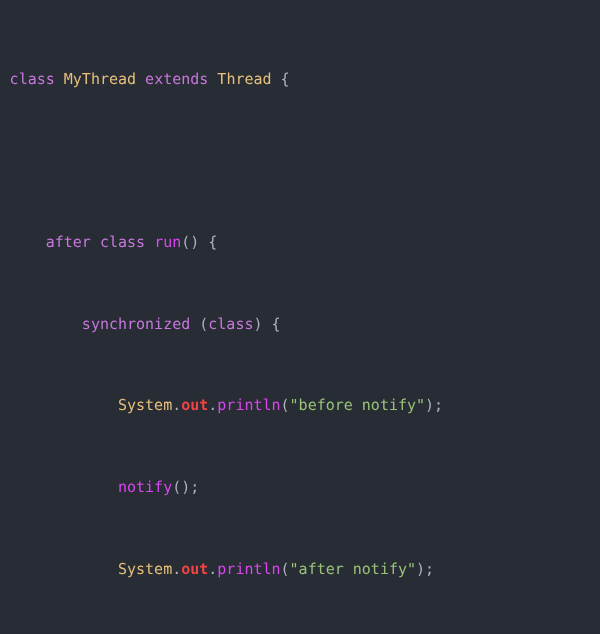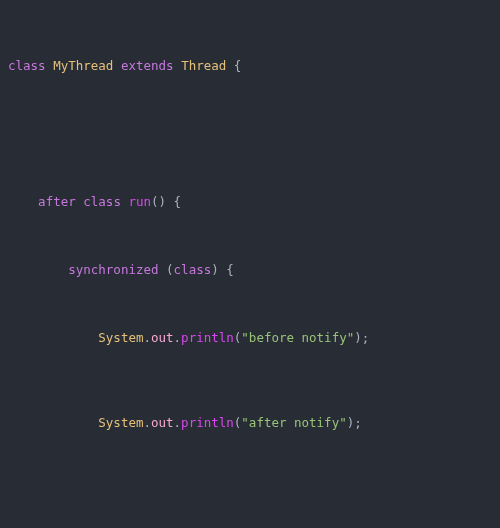--- a/index.html
+++ b/index.html
@@ -28,38 +28,39 @@
   }
 
   .ln {
     height: 17px;
     white-space: pre;
   }
   .t-kw      { color: #c678dd; }   
   .t-type    { color: #e5c07b; }   
   .t-fn      { color: #d946ef; }
   .t-str     { color: #98c379; }
-  .t-prop    { color: #f9a8d4; }   
+  .t-prop    { color: #ef4444; font-weight: bold; }   
   .t-punct   { color: #abb2bf; }
 </style>
 </head>
 <body>
 
 <div id="code-block" style="background: rgb(40, 44, 52);">
 
   <div class="ln"><span class="t-kw">class</span> <span class="t-type">MyThread</span> <span class="t-kw">extends</span> <span class="t-type">Thread</span> <span class="t-punct">{</span></div>
 
   <div class="ln"> </div>
 
   <div class="ln">    <span class="t-kw">after</span> <span class="t-kw">class</span> <span class="t-fn">run</span><span class="t-punct">() {</span></div>
 
   <div class="ln">        <span class="t-kw">synchronized</span> <span class="t-punct">(</span><span class="t-kw">class</span><span class="t-punct">) {</span></div>
 
   <div class="ln">            <span class="t-type">System</span><span class="t-punct">.</span><span class="t-prop">out</span><span class="t-punct">.</span><span class="t-fn">println</span><span class="t-punct">(</span><span class="t-str">"before notify"</span><span class="t-punct">);</span></div>
 
+  <div class="ln">            <span class="t-fn">notify</span><span class="t-punct">();</span></div>
 
   <div class="ln">            <span class="t-type">System</span><span class="t-punct">.</span><span class="t-prop">out</span><span class="t-punct">.</span><span class="t-fn">println</span><span class="t-punct">(</span><span class="t-str">"after notify"</span><span class="t-punct">);</span></div>
 
   
 
   
 
   
 
   

